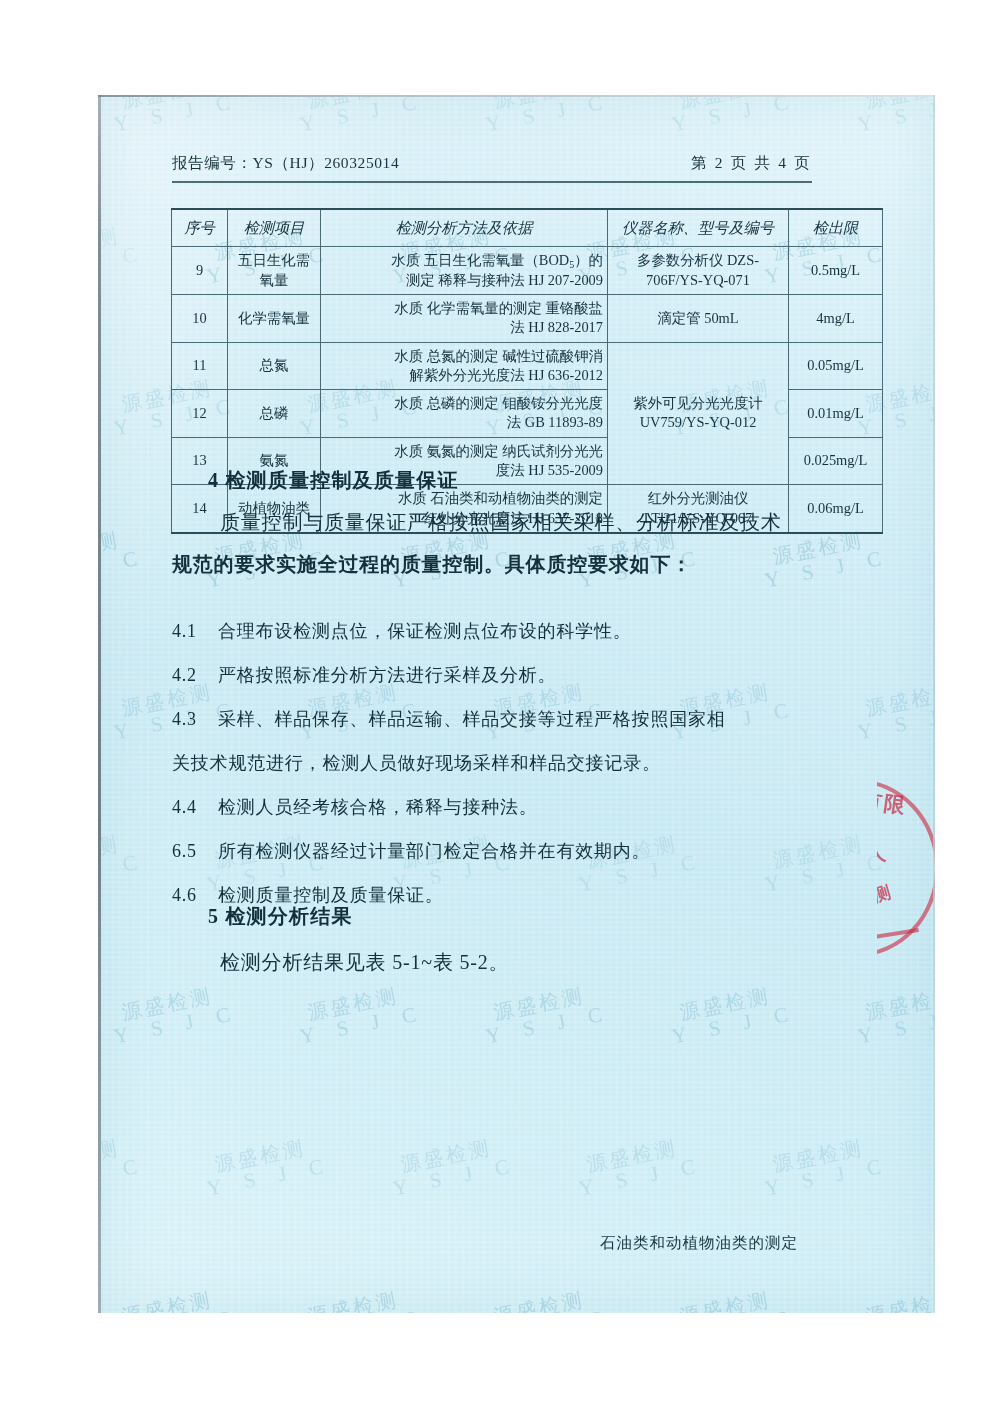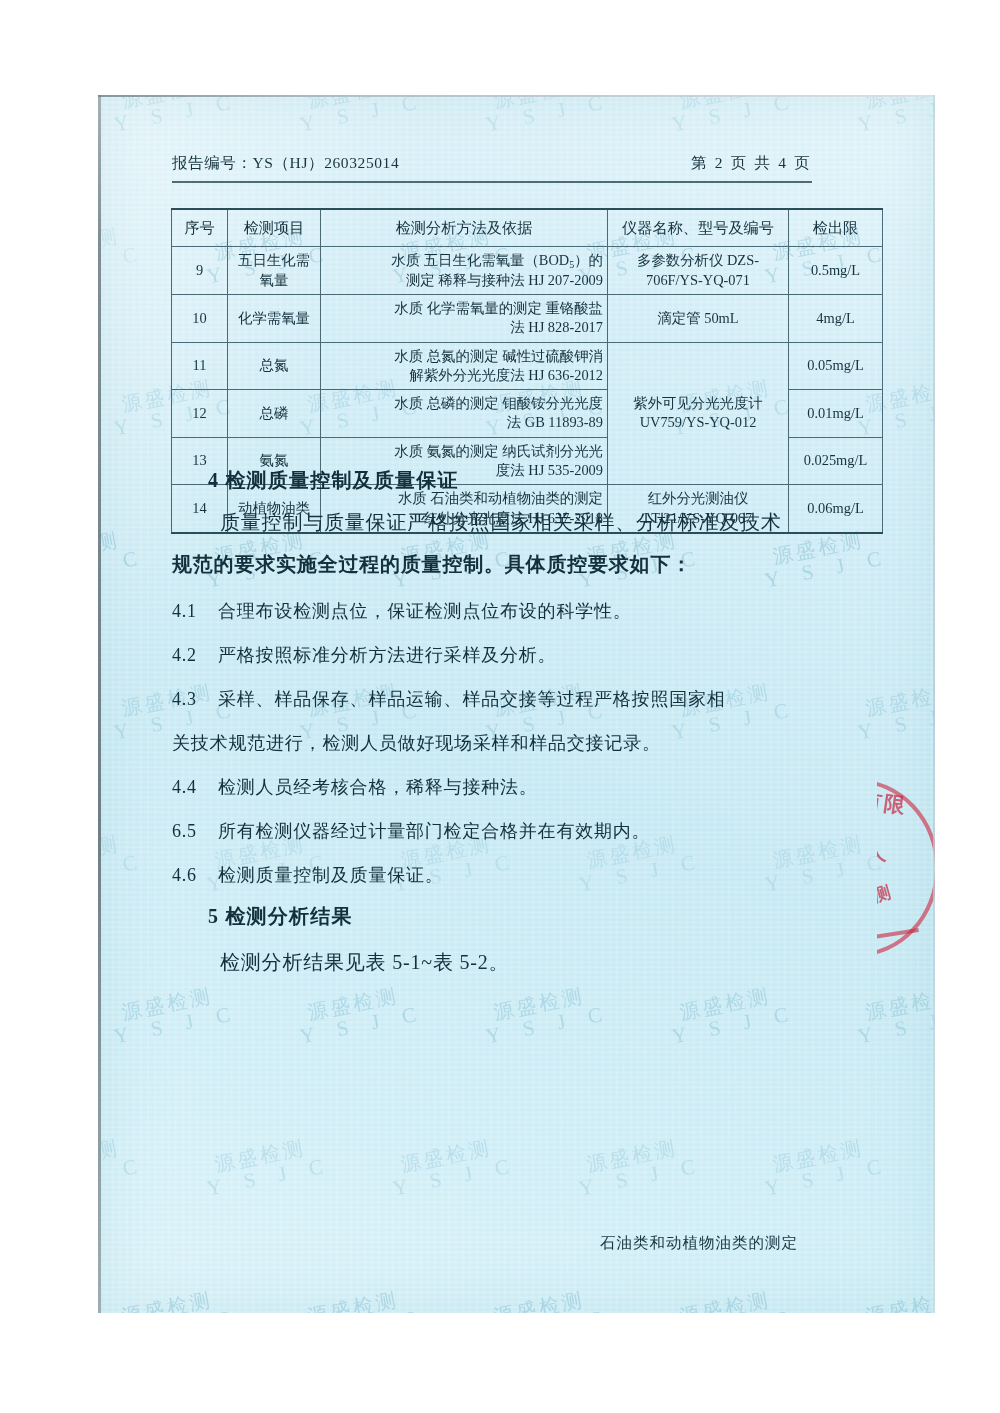--- a/index.html
+++ b/index.html
@@ -142,20 +142,21 @@
     padding: 4px 4px;
     font-size: 14.4px;
     line-height: 1.34;
     text-align: center;
     vertical-align: middle;
     font-weight: normal;
   }
   #method-table thead th {
     font-size: 15.2px;
     padding: 8px 4px;
+    font-style: italic;
   }
   #method-table .col-no      { width: 47px; }
   #method-table .col-item    { width: 84px; }
   #method-table .col-method  { width: 278px; }
   #method-table .col-instr   { width: 172px; }
   #method-table .col-limit   { width: 85px; }
   #method-table .cell-method { text-align: right; }
   #method-table sub { font-size: 10px; vertical-align: baseline; position: relative; top: 3px; }
   #method-table .outer-top { border-top: 2px solid #2b4d57; }
   #method-table .outer-bottom { border-bottom: 2px solid #2b4d57; }
@@ -175,20 +176,21 @@
     font-size: 20px;
     letter-spacing: .8px;
     white-space: nowrap;
   }
   .num-item {
     position: absolute;
     color: #13303c;
     font-size: 18px;
     letter-spacing: .8px;
     white-space: nowrap;
+    margin-top: 20px;
   }
   .num-item .num-label {
     display: inline-block;
     width: 46px;
   }
 
   #sec4-heading   { left: 86px;  top: 372px; }
   #sec4-intro-1   { left: 122px; top: 414px; }
   #sec4-intro-2   { left: 74px;  top: 456px; font-weight: bold; }
   #item-41        { left: 74px;  top: 504px; }

